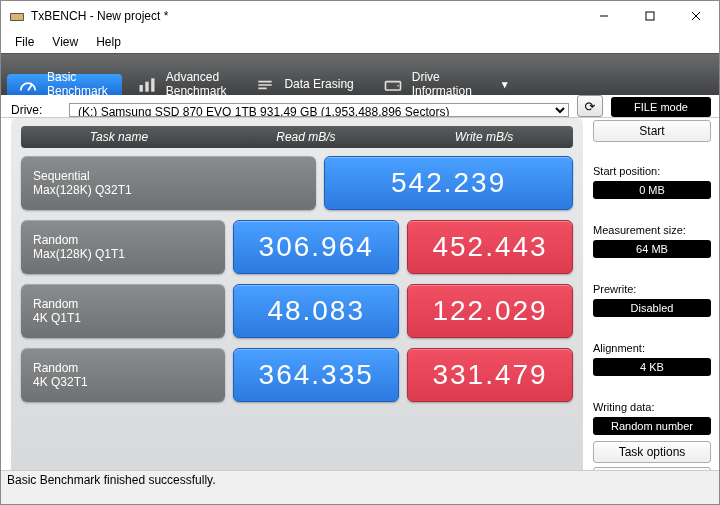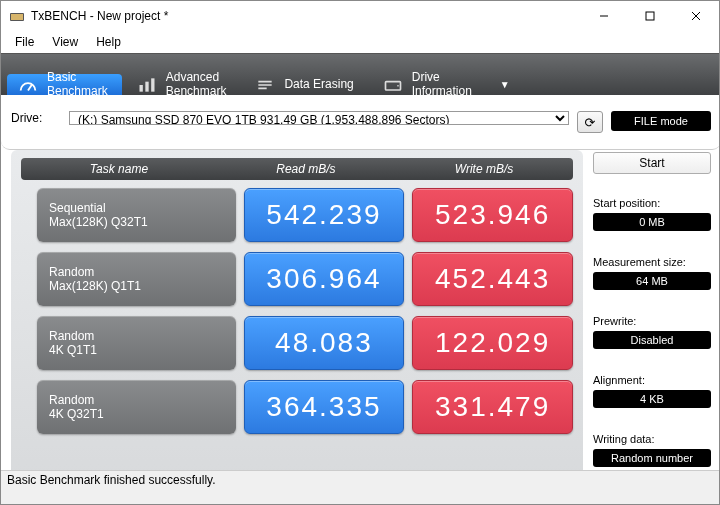--- a/index.html
+++ b/index.html
@@ -14,35 +14,35 @@
 .menubar { display: flex; gap: 2px; padding: 2px 6px; font-size: 12px; height: 22px; align-items: center; }
 .menubar span { padding: 2px 8px; }
 
 .tabs { display: flex; align-items: stretch; background: linear-gradient(#6a6c6e, #3f4143); height: 42px; padding: 20px 6px 0; gap: 4px; border-top: 1px solid #555; }
 .tab { display: flex; align-items: center; gap: 8px; padding: 4px 14px 4px 10px; border-radius: 4px 4px 0 0; color: #fff; font-size: 12px; line-height: 1.15; }
 .tab.active { background: linear-gradient(#3a9fff, #1e6fd8); }
 .tab .ticon { width: 22px; height: 22px; display: flex; align-items: center; justify-content: center; }
 .tab .tlabel { white-space: pre-line; }
 .tabs .dropdown-arrow { color:#fff; align-self:center; padding:6px 10px; font-size:10px; }
 
-.toolbar-row { display: flex; align-items: flex-start; gap: 8px; padding: 16px 10px; background: #fff; border-bottom: 1px solid #ccc; border-radius: 9px; }
+.toolbar-row { display: flex; align-items: flex-end; gap: 8px; padding: 0 10px; background: #fff; border-bottom: 1px solid #ccc; }
 .toolbar-row .lbl { font-size: 12px; width: 50px; }
 .toolbar-row select { flex: 1; font-size: 12px; height: 14px; border: 1px solid #999; background: #fff; padding: 0 4px; }
 .toolbar-row .refresh { width: 26px; height: 22px; border: 1px solid #999; border-radius: 3px; background: linear-gradient(#fafafa,#e5e5e5); display: flex; align-items: center; justify-content: center; font-size: 13px; }
 .toolbar-row .filemode { width: 100px; height: 20px; background: #000; color: #fff; font-size: 11px; display: flex; align-items: center; justify-content: center; border-radius: 3px; }
 
 .main { display: flex; padding: 0 10px 4px; gap: 10px; }
 
 .bench { flex: 1; background: linear-gradient(#e9ebed,#d6d8da); border-radius: 6px; padding: 8px 10px 10px; }
 .bench-head { display: flex; background: linear-gradient(#5a5c5e,#3d3f41); border-radius: 4px; height: 22px; align-items: center; color: #fff; font-size: 12px; font-style: italic; margin-bottom: 8px; }
 .bench-head div { text-align: center; }
 .bench-head .c1 { flex: 1.1; }
 .bench-head .c2, .bench-head .c3 { flex: 1; }
 
-.row { display: flex; gap: 8px; margin-bottom: 10px; margin-left: 16px; }
+.row { display: flex; gap: 8px; margin-bottom: 10px; }
 .row:last-child { margin-bottom: 0; }
 .task { flex: 1.1; background: linear-gradient(#8a8c8e,#6f7173); border-radius: 6px; color: #fff; display: flex; flex-direction: column; justify-content: center; padding: 8px 12px; font-size: 12px; box-shadow: inset 0 1px 0 rgba(255,255,255,0.25), 0 1px 2px rgba(0,0,0,0.3); min-height: 54px; }
 .val { flex: 1; border-radius: 6px; display: flex; align-items: center; justify-content: center; color: #fff; font-family: "Impact","Arial Black",sans-serif; font-size: 28px; letter-spacing: 2px; box-shadow: inset 0 1px 0 rgba(255,255,255,0.3), 0 1px 2px rgba(0,0,0,0.3); min-height: 54px; }
 .val.read { background: linear-gradient(#4aa0ff,#2c7ae0); border: 1px solid #1f5fb8; }
 .val.write { background: linear-gradient(#f05062,#dc3b50); border: 1px solid #b22c3e; }
 
 .side { width: 118px; display: flex; flex-direction: column; gap: 4px; padding-top: 2px; justify-content: center; }
 .side .btn { height: 22px; border: 1px solid #adadad; border-radius: 3px; background: linear-gradient(#fdfdfd,#eee); font-size: 12px; display: flex; align-items: center; justify-content: center; }
 .side .group-lbl { font-size: 11px; margin-top: 19px; }
 .side .dark { height: 18px; background: #000; color: #fff; font-size: 11px; display: flex; align-items: center; justify-content: center; border-radius: 3px; margin-bottom: 2px; }
@@ -147,21 +147,20 @@
       <div class="c2">Read mB/s</div>
       <div class="c3">Write mB/s</div>
     </div>
 
     <div class="row">
       <div class="task">
         <span>Sequential</span>
         <span>Max(128K) Q32T1</span>
       </div>
       <div class="val read">542.239</div>
-      <div class="val write">523.946</div>
     </div>
 
     <div class="row">
       <div class="task">
         <span>Random</span>
         <span>Max(128K) Q1T1</span>
       </div>
       <div class="val read">306.964</div>
       <div class="val write">452.443</div>
     </div>

